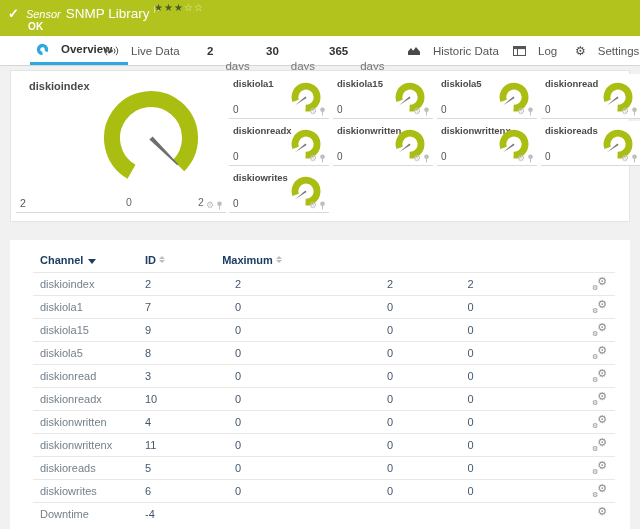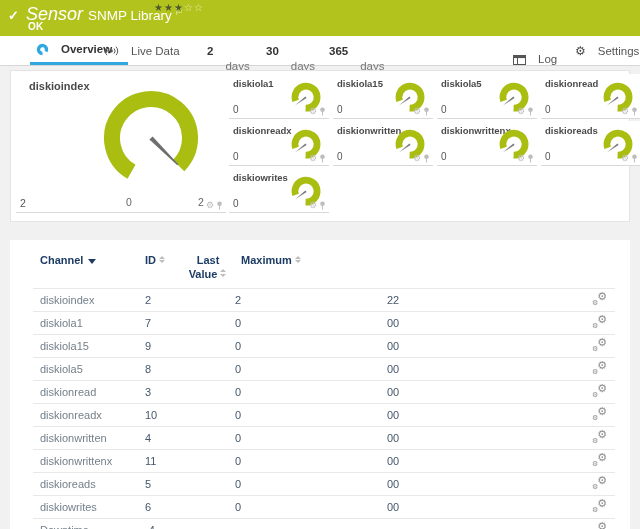--- a/index.html
+++ b/index.html
@@ -10,21 +10,21 @@
     font-family:"Liberation Sans", sans-serif;
   }
   :root{
     --brand-green:#b2c31d; --gauge-green:#a9be10; --accent-blue:#2fa7e0;
     --header-navy:#1d3c64;
   }
   
   .topbar { position:absolute; top:0; left:0; width:640px; height:36px; background:var(--brand-green); color:#fff; }
   .title-row { position:absolute; top:4px; left:8px; white-space:nowrap; }
   .check { font-weight:bold; font-size:13px; margin-right:7px; }
-  .sensor-prefix { font-style:italic; font-size:18px; margin-right:5px; }
+  .sensor-prefix { font-style:italic; font-size:11px; margin-right:5px; }
   .sensor-title { font-size:13.5px; font-weight:500; }
   .flag { font-size:9px; position:relative; top:-5px; margin-left:3px; opacity:.9; }
   .stars { position:absolute; left:154px; top:2px; font-size:10px; letter-spacing:1px; }
   .star.f { color:#4e5a2e; } .star.e { color:#e6edad; }
   .status-ok { position:absolute; top:21px; left:28px; font-size:10px; font-weight:bold; letter-spacing:.3px; }
 
   
   .tabbar { position:absolute; top:36px; left:0; width:640px; height:30px; background:#fff; border-bottom:1px solid #d6d6d6; }
   .tab { position:absolute; top:0; height:29px; display:flex; align-items:center; gap:12px; font-size:11.5px; color:#555; cursor:pointer; }
   .tab.active { height:29px; border-bottom:3px solid var(--accent-blue); color:#333; font-weight:bold; padding-right:16px; }
@@ -47,21 +47,21 @@
 
   
   .table-panel { position:absolute; top:240px; left:10px; width:620px; height:289px; background:#fff; }
   .thead { display:flex; padding:14px 15px 6px 23px; align-items:flex-start; font-size:11px; font-weight:bold; color:var(--header-navy); }
   .rows { margin:0 15px 0 23px; }
   .trow { display:flex; align-items:center; height:23px; border-top:1px solid #e8e8e8; font-size:11px; }
   .c-channel { flex:0 0 112px; padding-left:7px; text-align:left; }
   .c-id { flex:0 0 30px; text-align:left; }
   .c-last { flex:0 0 66px; text-align:right; }
   .c-min { flex:0 0 152px; text-align:right; }
-  .c-max { flex:0 0 155px; text-align:left; }
+  .c-max { flex:0 0 155px; text-align:center; }
   .c-gear { flex:1; text-align:right; padding-right:8px; }
   .thead .c-last { text-align:center; line-height:1.25; }
   .trow .c-channel { color:#75808a; }
   .trow .c-id, .trow .c-last, .trow .c-min, .trow .c-max { color:#45576b; }
   .sort { display:inline-block; width:7px; margin-left:3px; position:relative; top:-1px; }
   .sort i { display:block; width:0; height:0; border-left:3.5px solid transparent; border-right:3.5px solid transparent; }
   .sort .up { border-bottom:3.5px solid #bdbdbd; margin-bottom:1.5px; }
   .sort .dn { border-top:3.5px solid #bdbdbd; }
   .tri-down { display:inline-block; width:0; height:0; border-left:4px solid transparent; border-right:4px solid transparent; border-top:5px solid var(--header-navy); margin-left:5px; position:relative; top:0px; }
   .gearset { position:relative; display:inline-block; width:15px; height:13px; cursor:pointer; }
@@ -99,21 +99,27 @@
     <span class="unit">days</span>
   </div>
   <div class="tab" style="left:266px;">
     <span class="num">30</span>
     <span class="unit">days</span>
   </div>
   <div class="tab" style="left:329px;align-items:center;">
     <span class="num">365</span>
     <span class="unit">days</span>
   </div>
-  <div class="tab" style="left:513px;align-items:flex-end;">
+  <div class="tab" style="left:407px;">
+    <svg width="14" height="11" viewBox="0 0 14 11">
+      <polygon points="1,10 1,6.5 4,3 6.2,5.8 9,2 13,6.8 13,10" fill="#4a4a4a"></polygon>
+    </svg>
+    <span>Historic Data</span>
+  </div>
+  <div class="tab" style="left:513px;">
     <svg width="13" height="10" viewBox="0 0 13 10">
       <rect x="0.5" y="0.5" width="12" height="9" fill="none" stroke="#555"></rect>
       <rect x="0.5" y="0.5" width="12" height="2.6" fill="#555"></rect>
       <line x1="4.5" y1="3" x2="4.5" y2="9.5" stroke="#555"></line>
     </svg>
     <span>Log</span>
   </div>
   <div class="tab" style="left:575px;">
     <span class="gear-glyph">⚙</span>
     <span>Settings</span>
@@ -276,21 +282,20 @@
           <rect x="3" y="4.8" width="1" height="3.6" fill="#bdbdbd"></rect>
         </svg>
       </span>
   </div>
 </div>
 
 <div class="table-panel">
   <div class="thead">
     <span class="c-channel"><span>Channel</span><span class="tri-down"></span></span>
     <span class="c-id"><span>ID</span><span class="sort"><i class="up"></i><i class="dn"></i></span></span>
-    <span class="c-last"><span>Last</span><br><span>Value</span><span class="sort"><i class="up"></i><i class="dn"></i></span></span>
     <span class="c-max"><span>Maximum</span><span class="sort"><i class="up"></i><i class="dn"></i></span></span>
     <span class="c-gear"></span>
   </div>
   <div class="rows">
     <div class="trow">
       <span class="c-channel">diskioindex</span>
       <span class="c-id">2</span>
       <span class="c-last">2</span>
       <span class="c-min">2</span>
       <span class="c-max">2</span>

